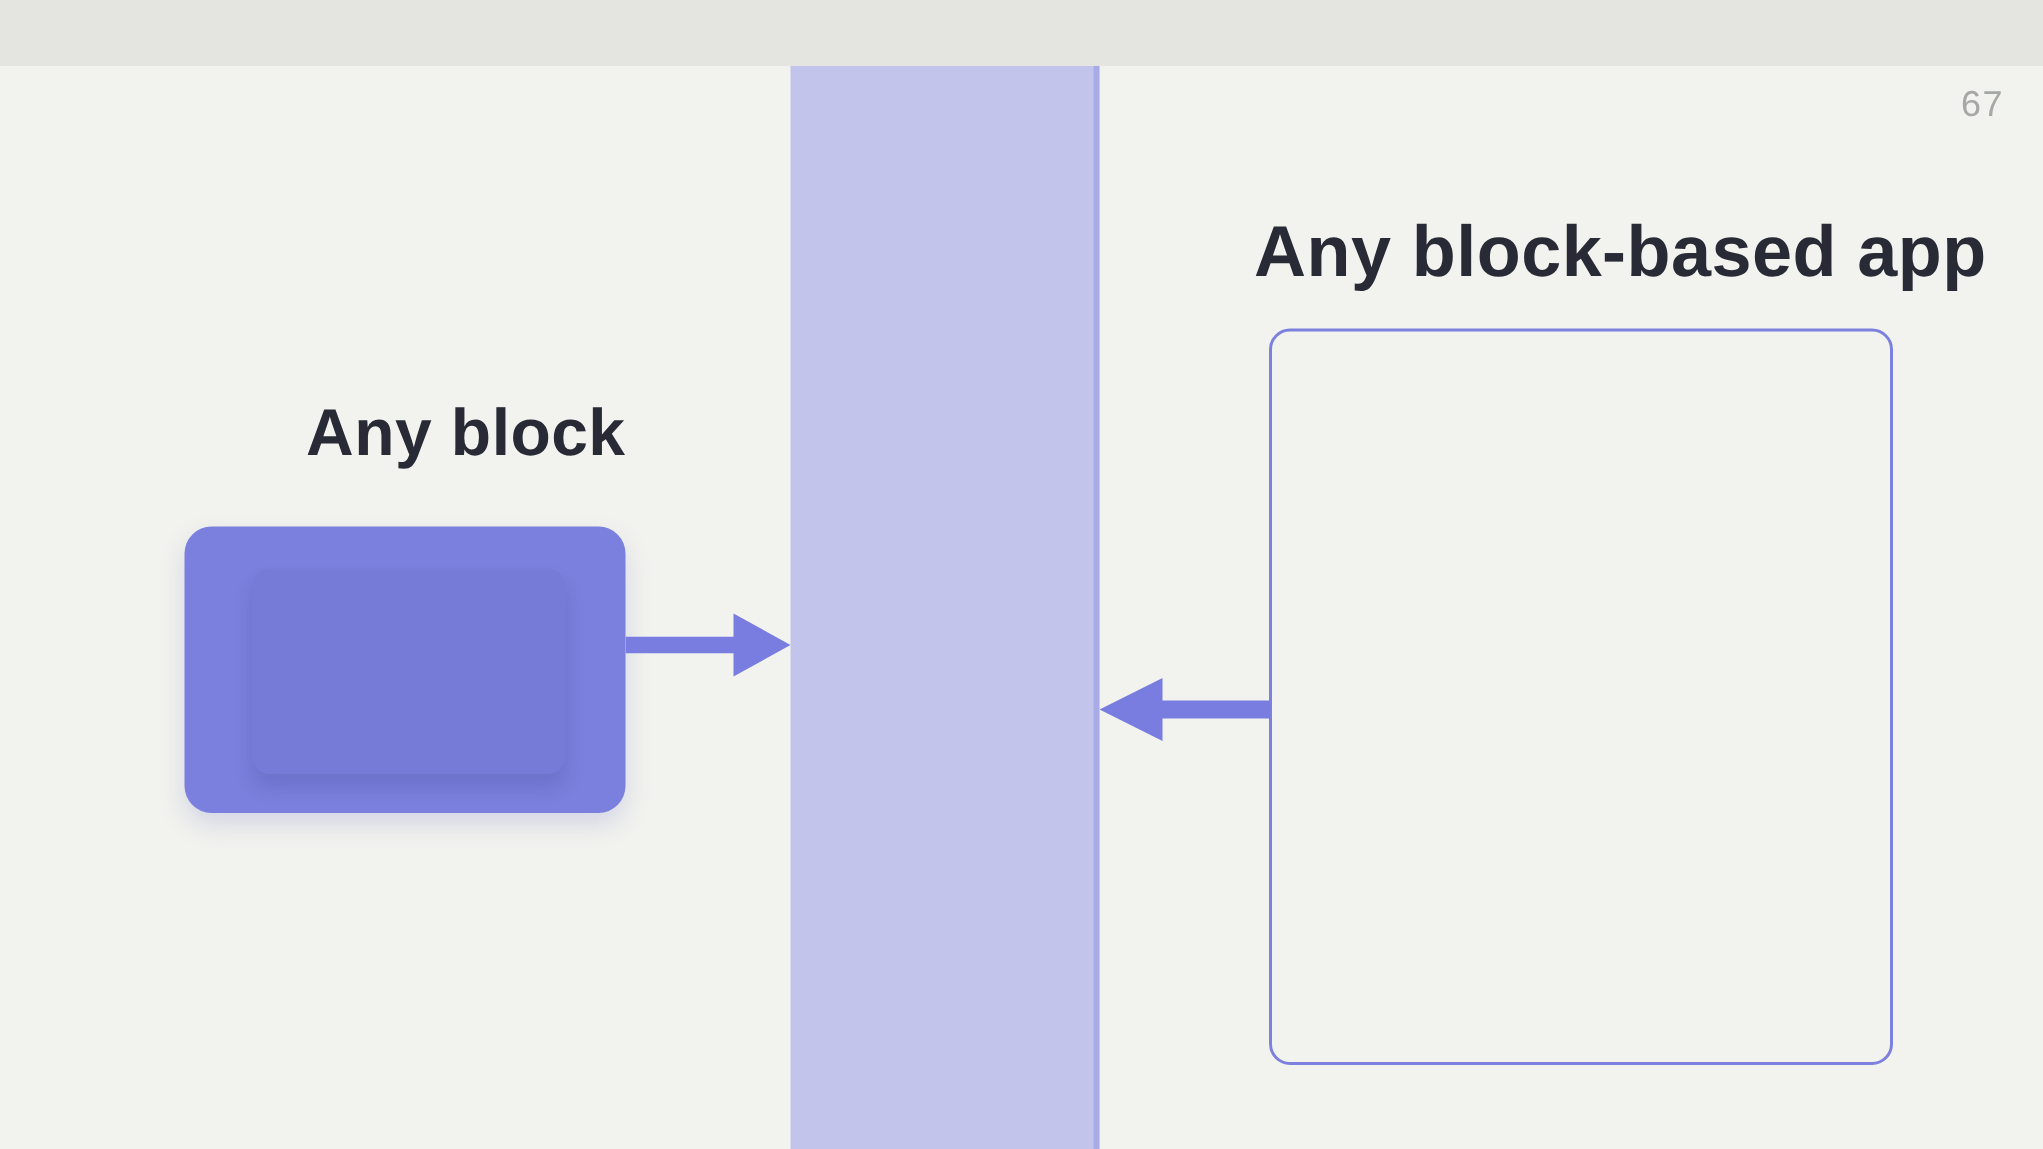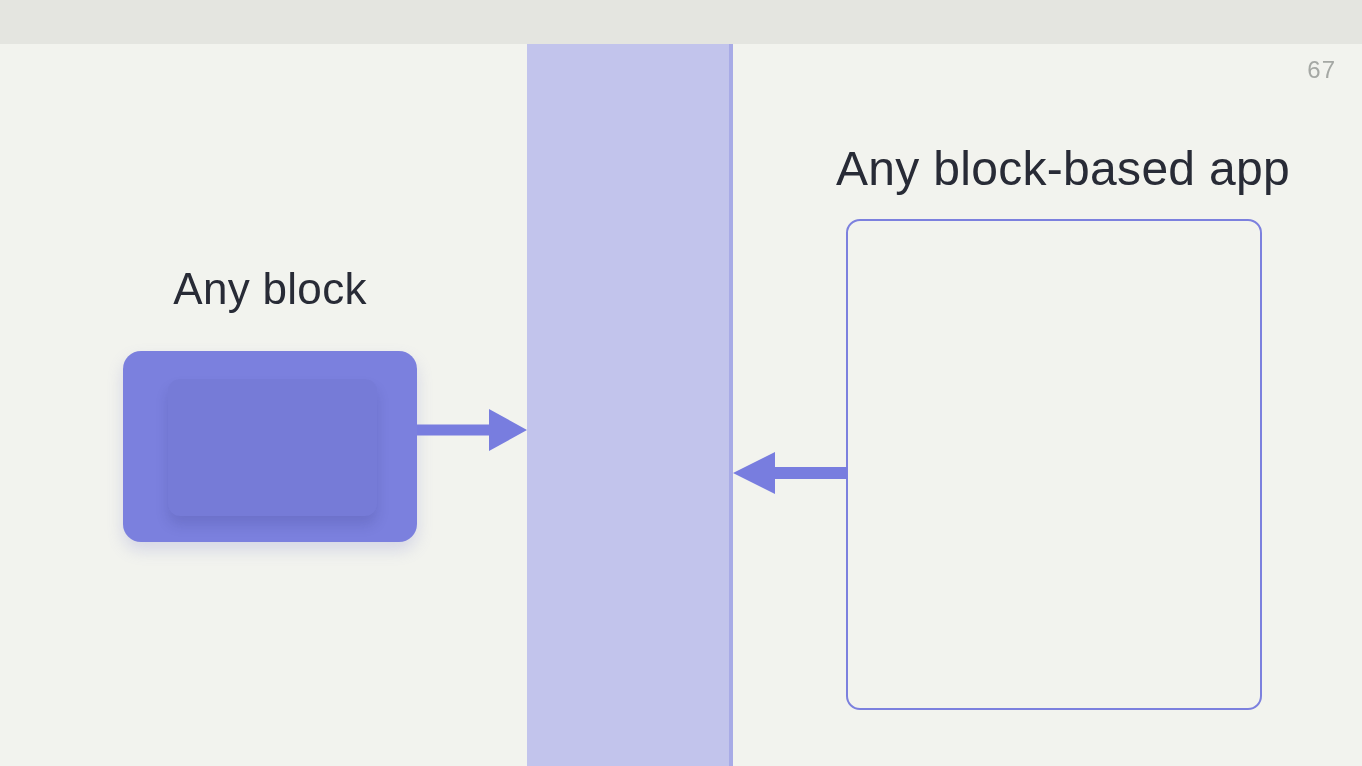--- a/index.html
+++ b/index.html
@@ -33,22 +33,22 @@
     right: 26px;
     font-size: 24px;
     line-height: 1;
     color: #a5a8a4;
     letter-spacing: 1px;
   }
   
   .label {
     position: absolute;
     color: #282b36;
-    font-weight: 400;
-    text-align: center;
+    font-weight: 700;
+    text-align: right;
     letter-spacing: 0.3px;
     white-space: nowrap;
   }
   .label-left {
     left: 123px;
     width: 294px;
     top: 220px;
     font-size: 44px;
   }
   .label-right {

